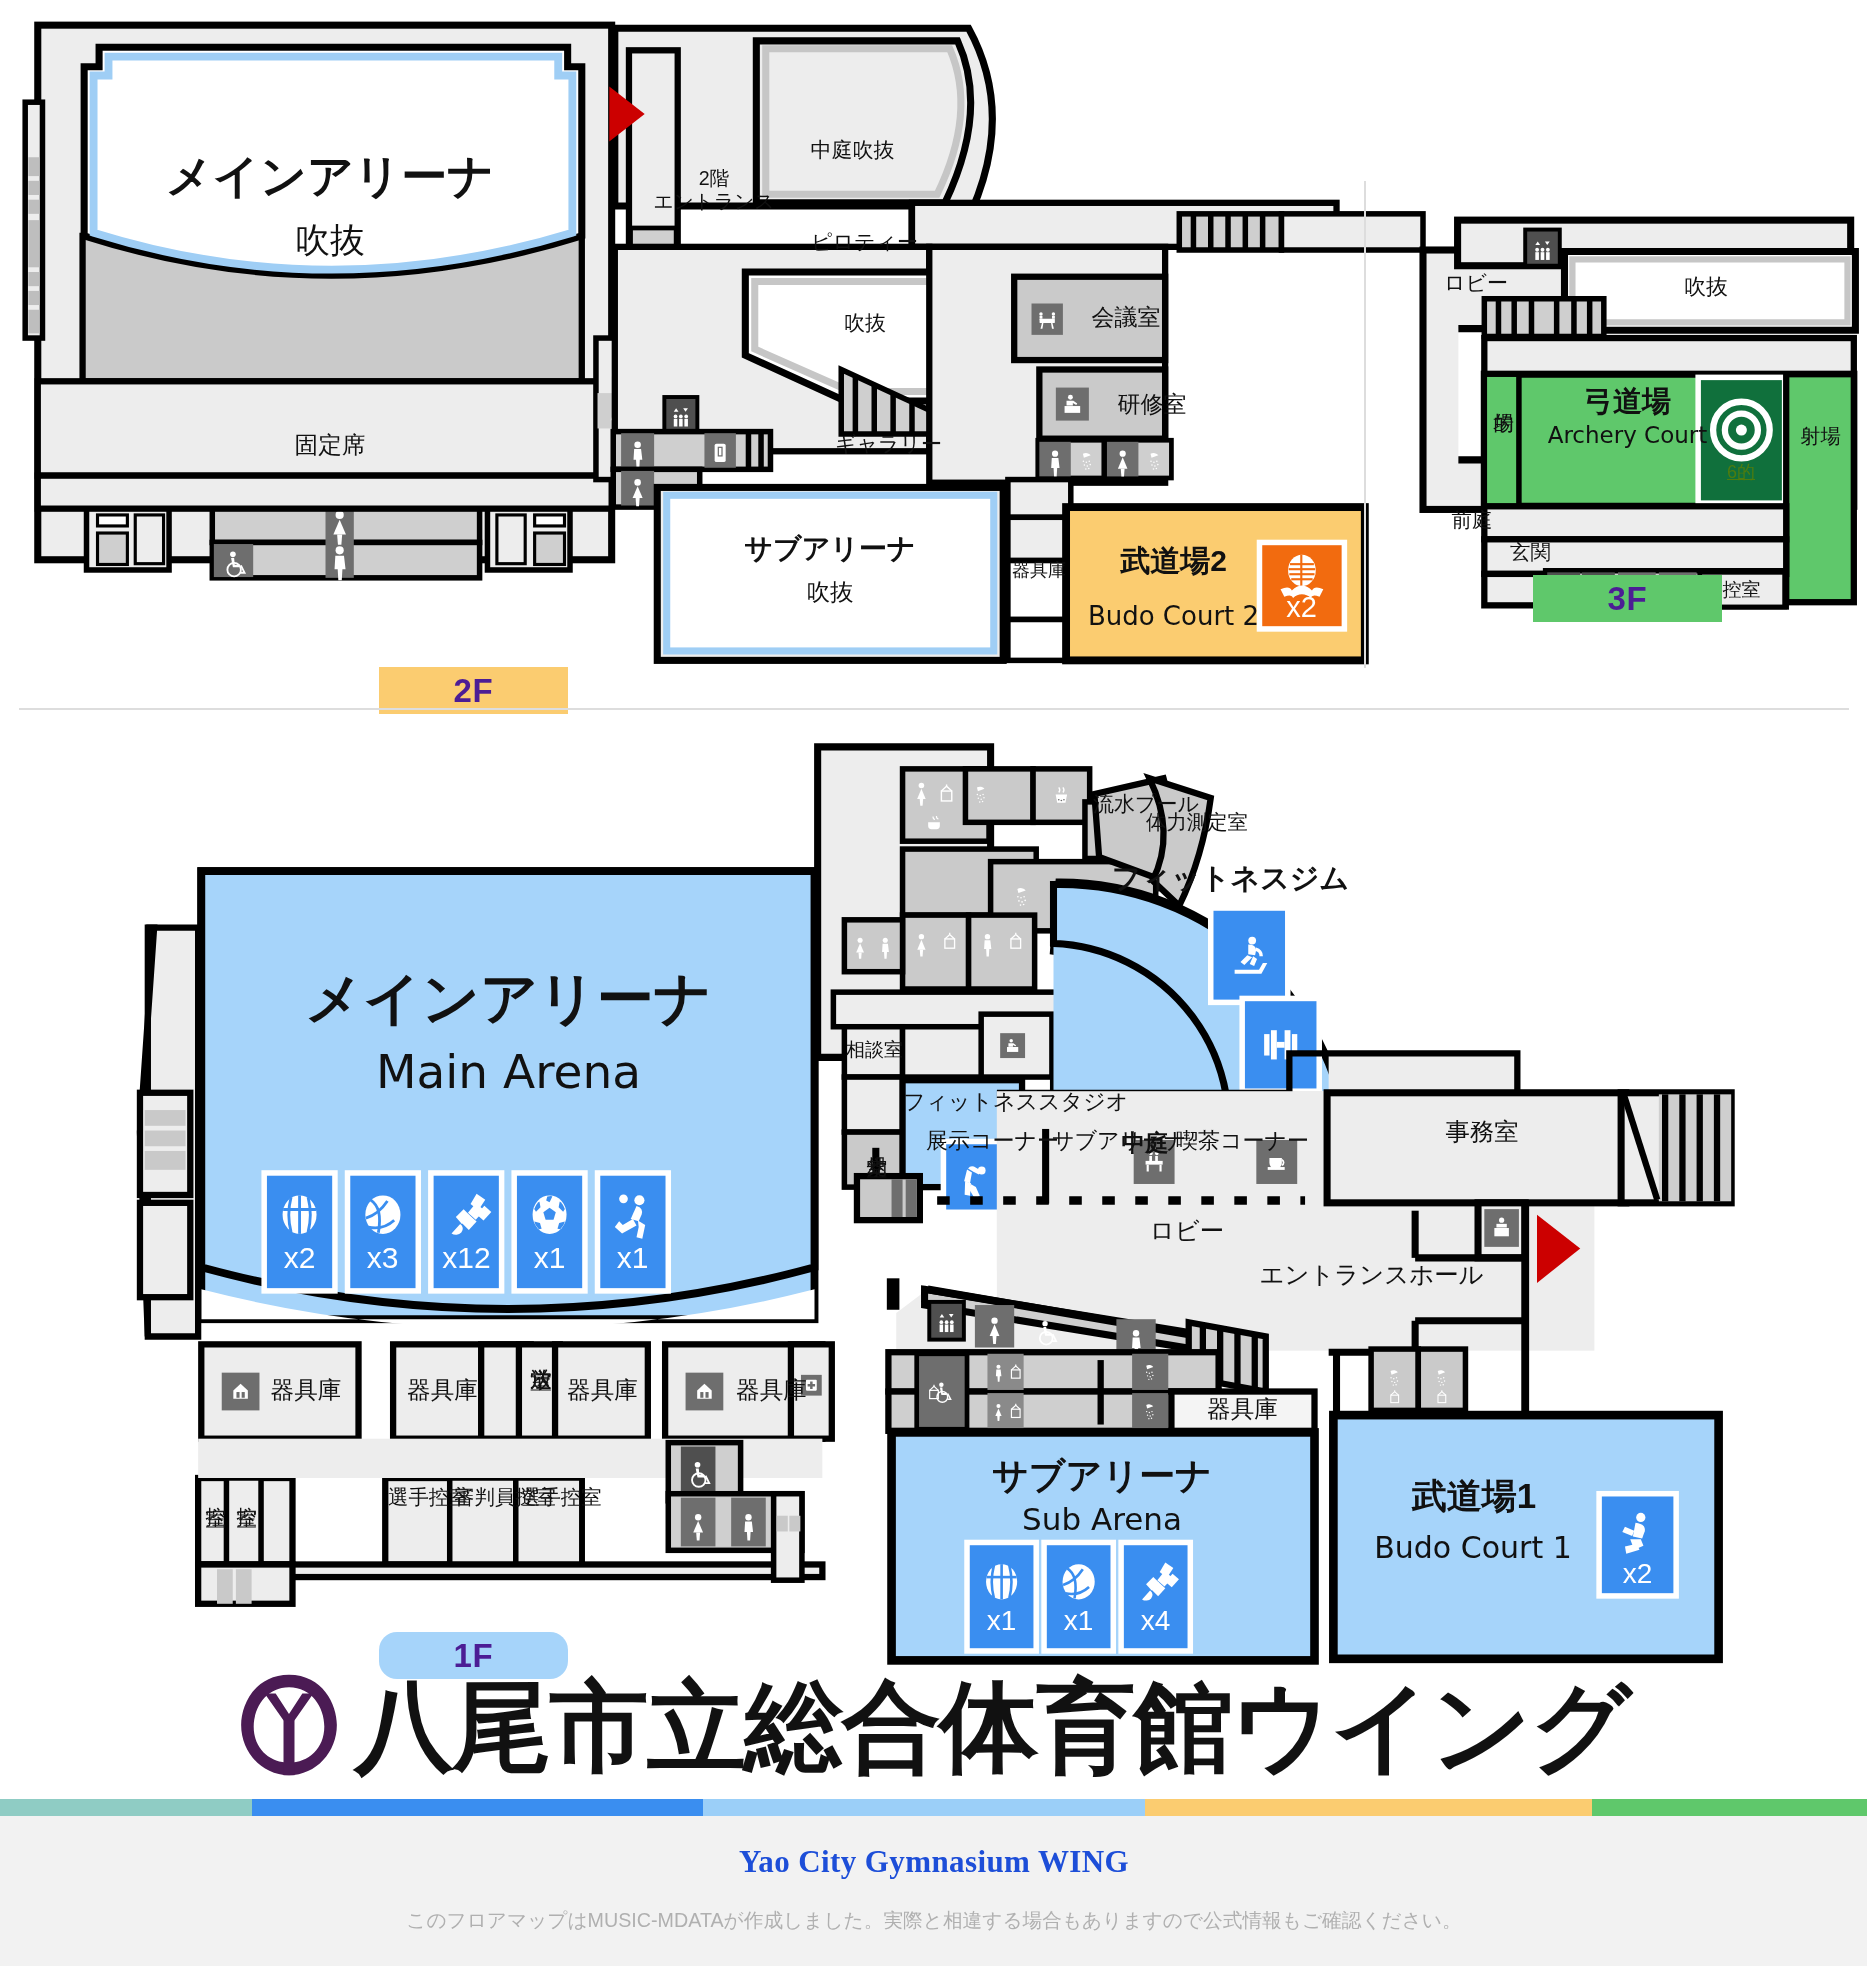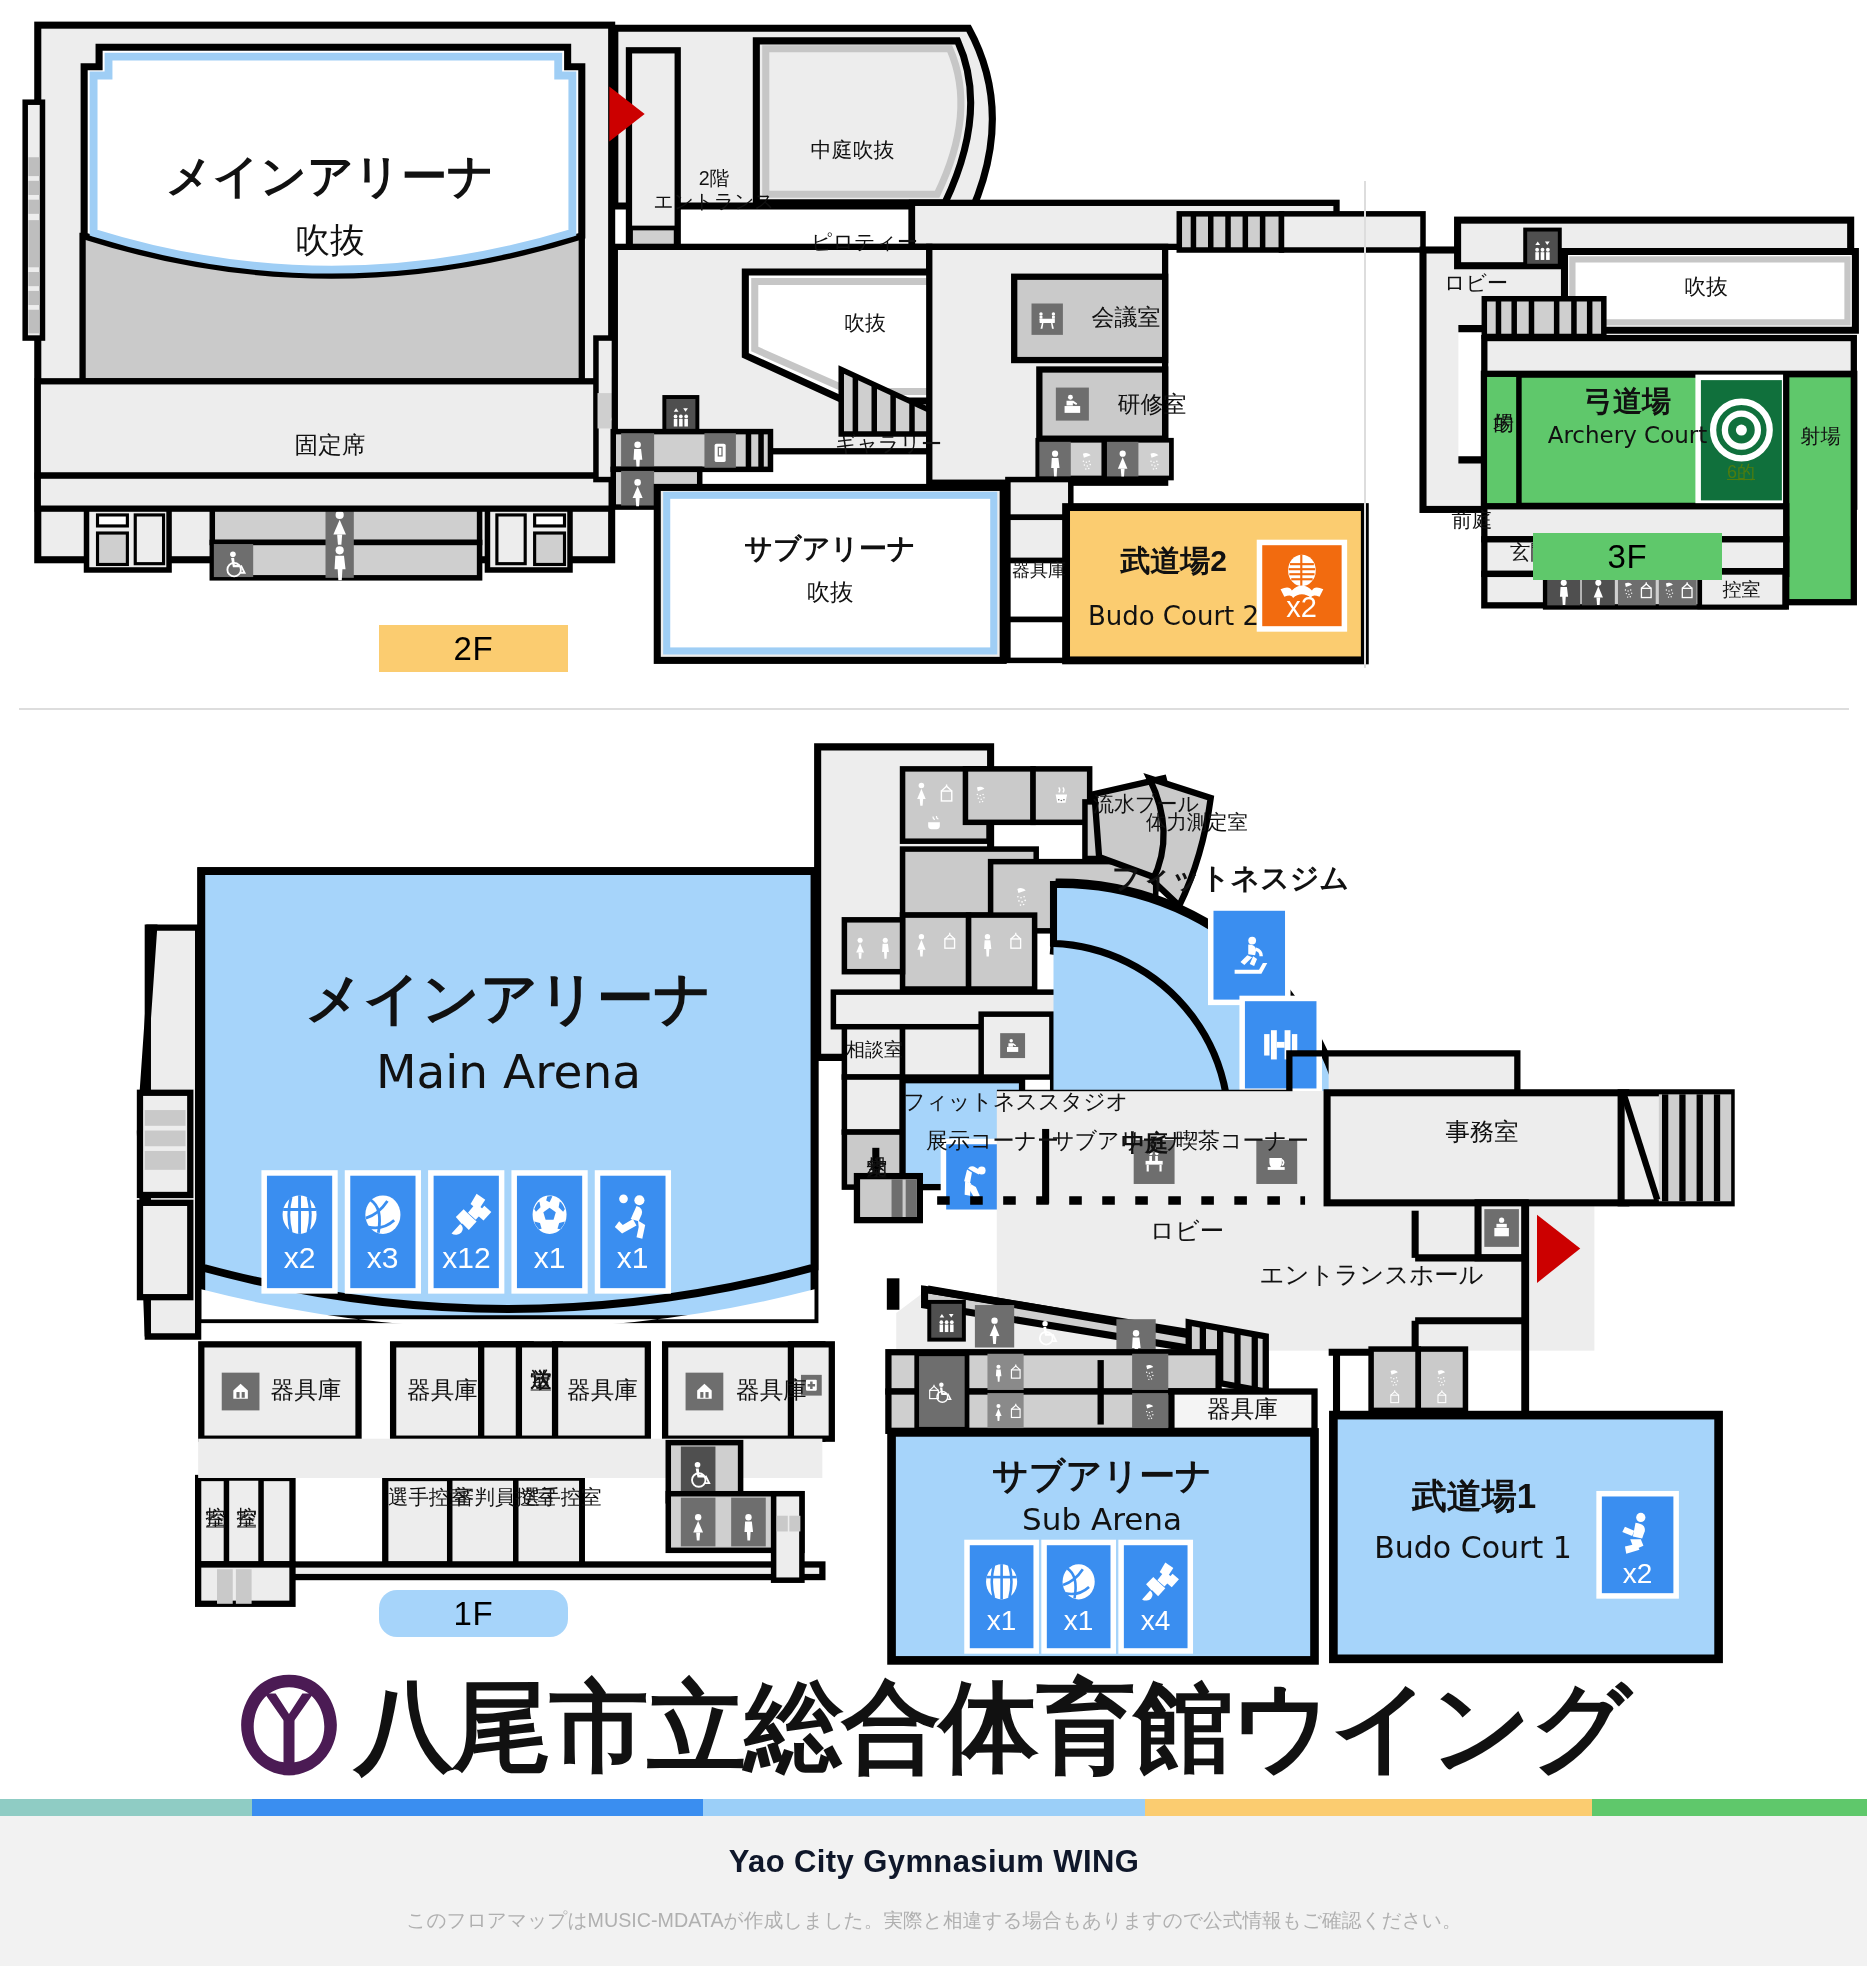--- a/index.html
+++ b/index.html
@@ -10,25 +10,26 @@
     font-family:"Liberation Sans","DejaVu Sans",sans-serif;
     position:relative;
     overflow:hidden;
   }
   #map { position:absolute; inset:0; }
   svg.floormap { display:block; width:1868px; height:1967px; }
 
   
   .badge {
     position:absolute;
-    font-weight:normal;
-    color:#000000;
+    font-weight:bold;
+    color:#4c1d95;
     display:flex; align-items:center; justify-content:center;
     font-size:33px;
     letter-spacing:0.8px;
+    margin-top:42px;
   }
   .badge-2f { background:#FBCC70; }
   .badge-3f { background:#5FC86B; }
   .badge-1f { background:#A6D4FA;border-radius:18px; }
 
   
   .title-row {
     position:absolute; left:0; top:1667px; width:1868px; height:118px;
     display:flex; align-items:center; justify-content:center; gap:15px;
   }
@@ -49,22 +50,22 @@
   }
   .stripe i { display:block; height:17.3px; }
 
   .footer {
     position:absolute; left:0; top:1816px; width:1868px; height:151px;
     background:#F2F2F2;
     display:flex; flex-direction:column; align-items:center;
     padding-top:28px;
   }
   .footer-en {
-    font-family:Liberation Sans, sans-serif;
-    font-weight:bold; font-size:31px; color:#0f172a; letter-spacing:0.4px;
+    font-family:Liberation Serif, serif;
+    font-weight:bold; font-size:31px; color:#1d4ed8; letter-spacing:0.4px;
   }
   .footer-note {
     margin-top:27px;
     font-size:19.7px; color:#B0B0B0;
   }
 
   .divider {
     position:absolute; left:19px; top:708px; width:1830px; height:2.4px; background:#DDDDDD;
   }
   .vdivider {

